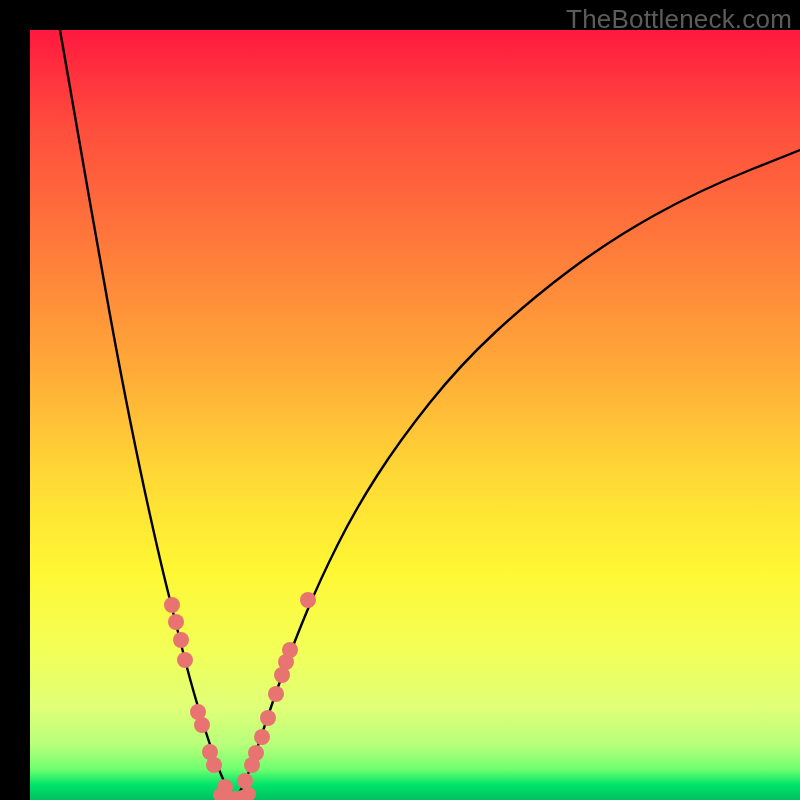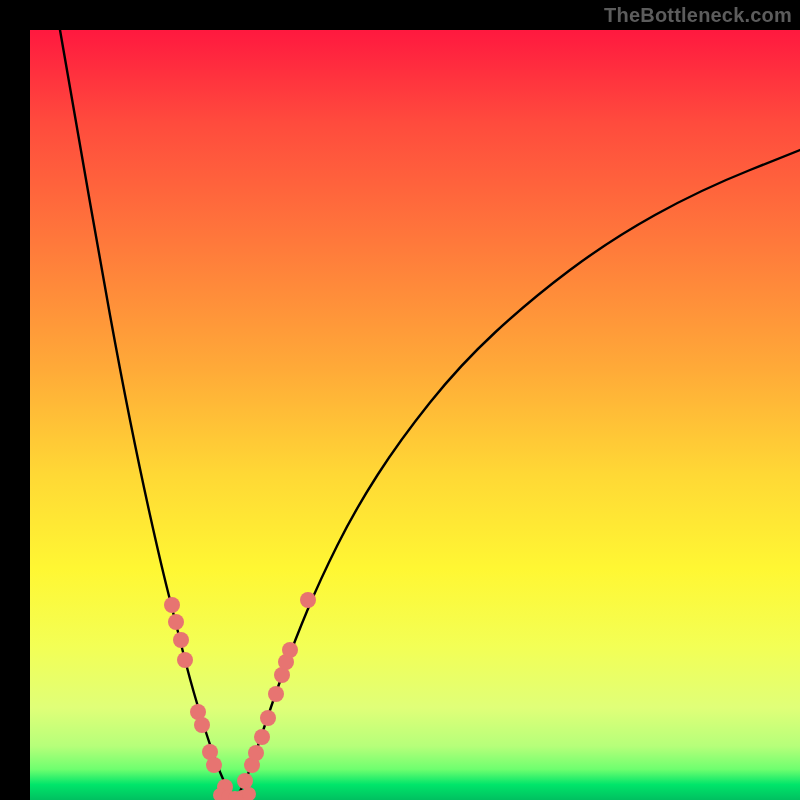--- a/index.html
+++ b/index.html
@@ -45,22 +45,22 @@
     top: 0;
     width: 800px;
     height: 800px;
     pointer-events: none;
   }
   .watermark {
     position: absolute;
     top: 4px;
     right: 8px;
     color: #5c5c5c;
-    font-size: 20px;
-    font-weight: 700;
+    font-size: 26px;
+    font-weight: 400;
     letter-spacing: 0.2px;
     user-select: none;
   }
 </style>
 </head>
 <body>
 
 <div class="frame">
 
   <div class="plot-area"></div>

